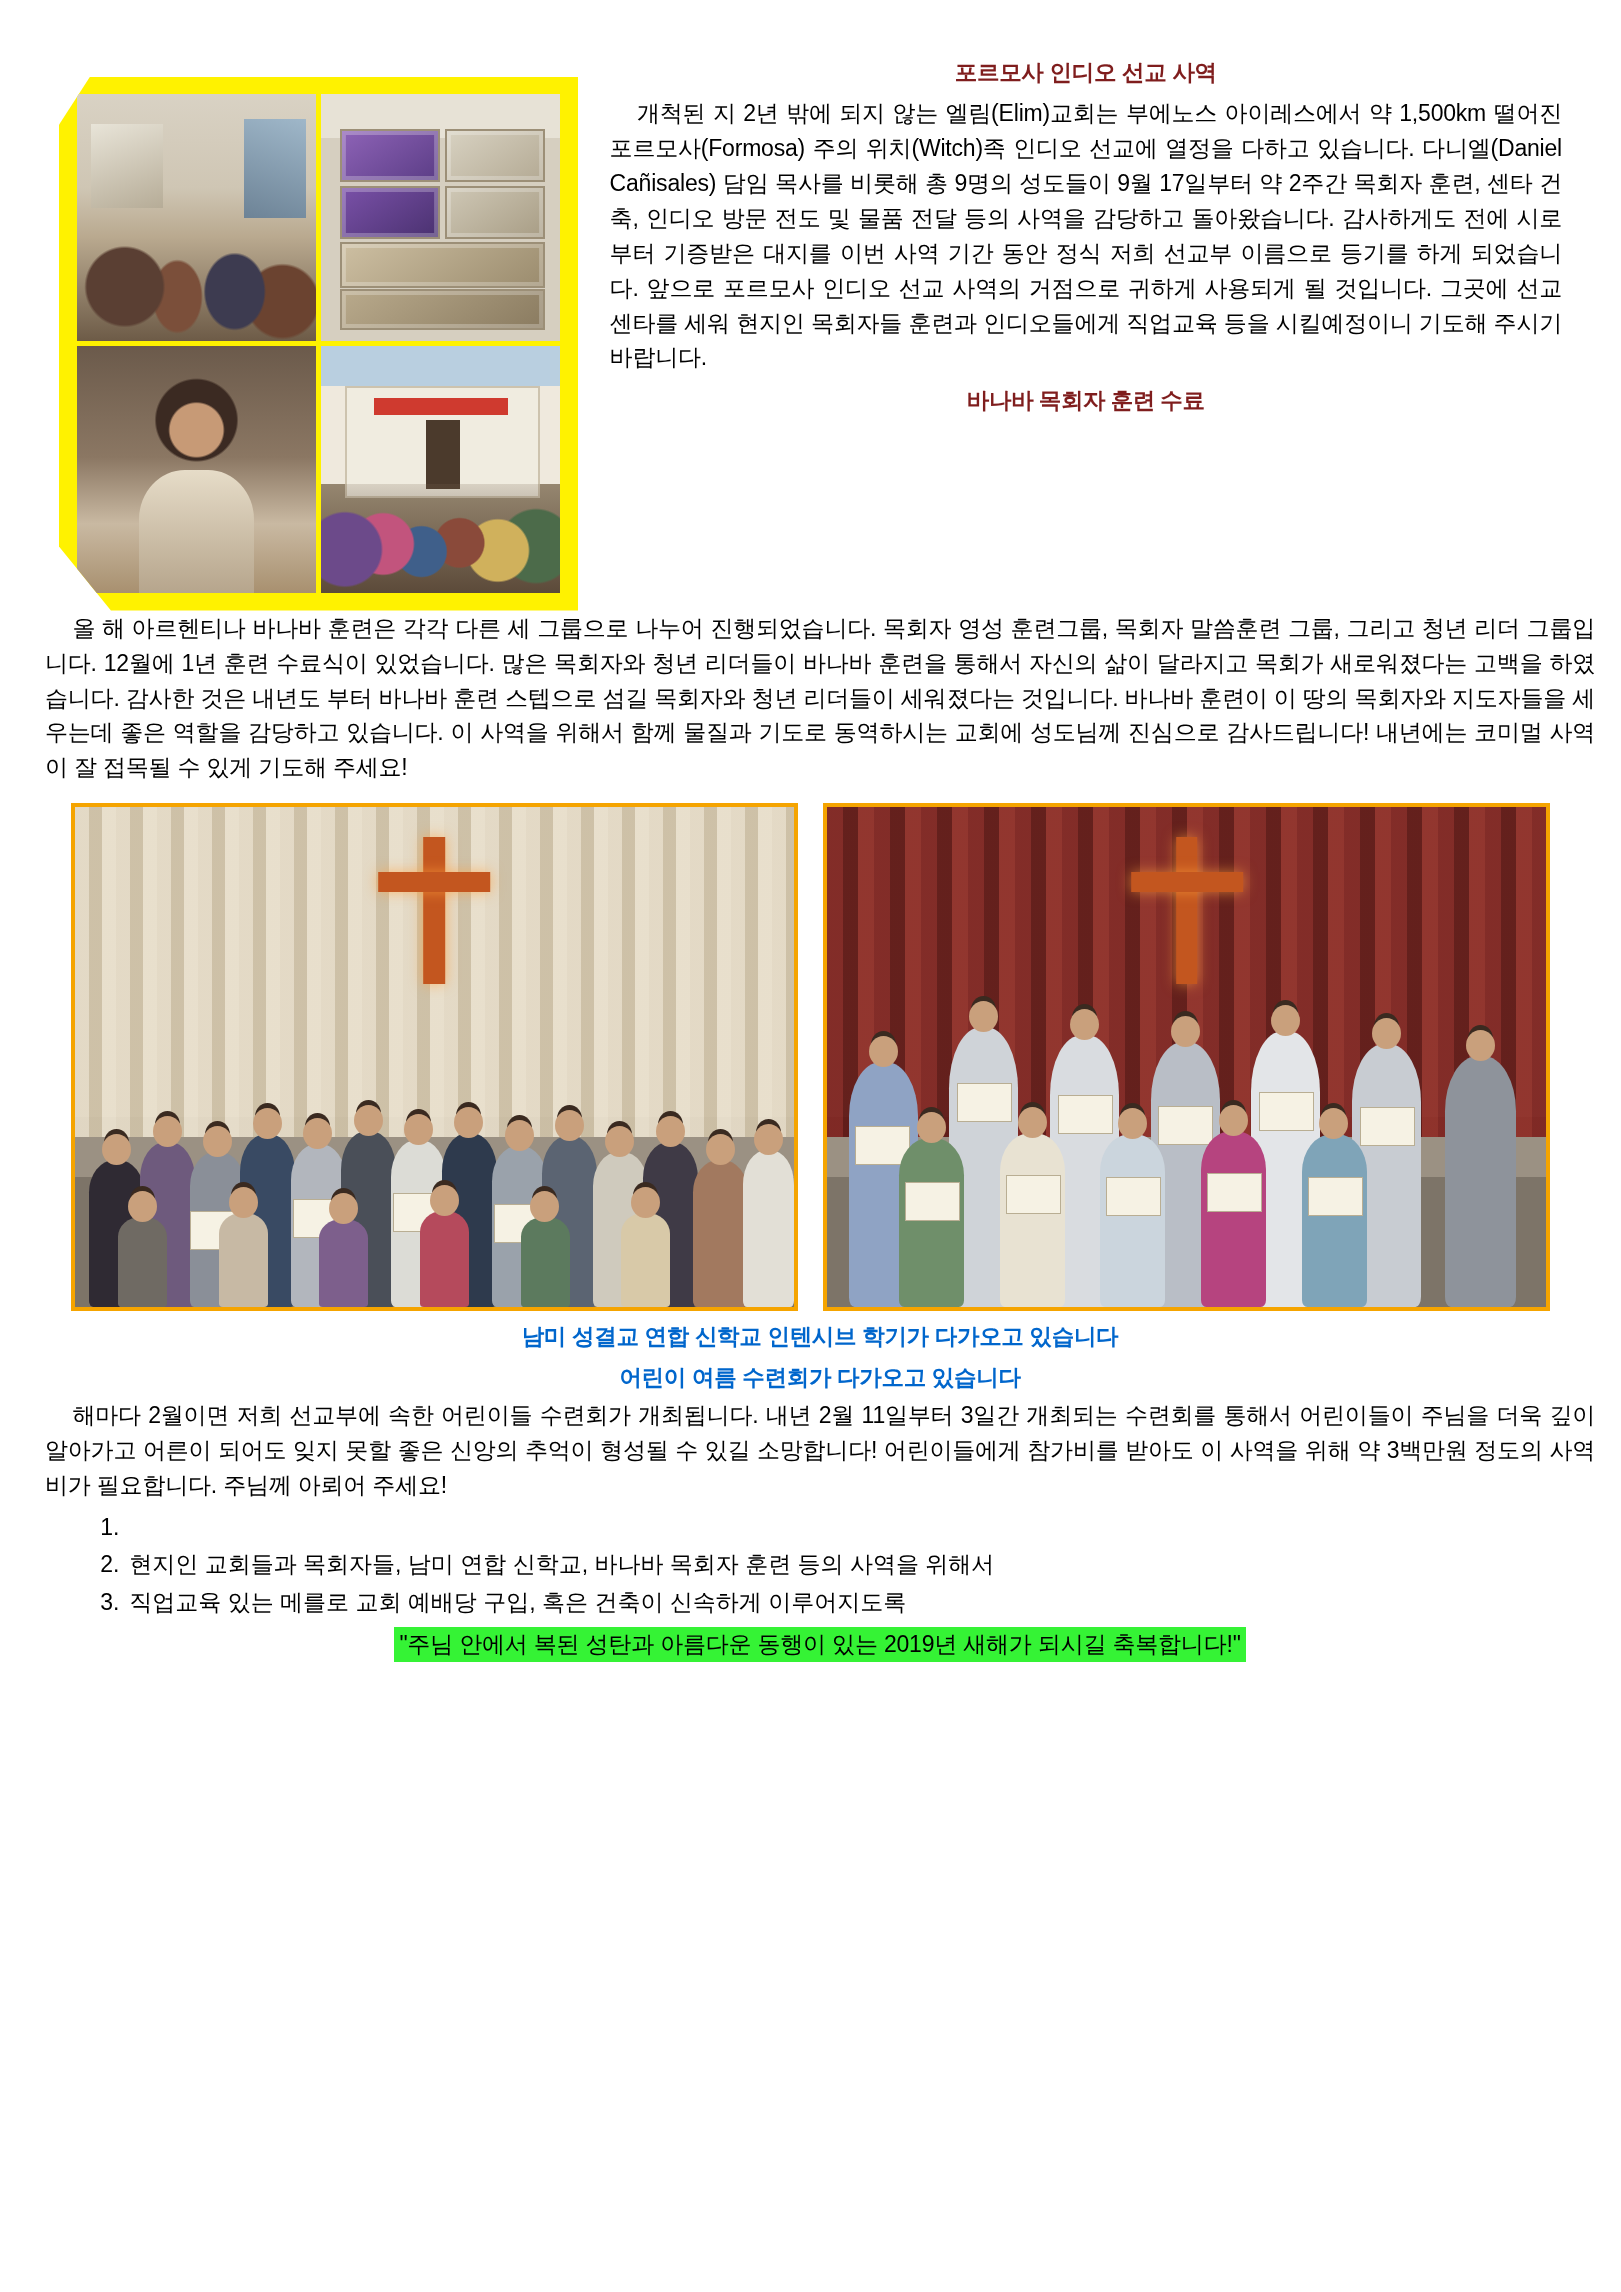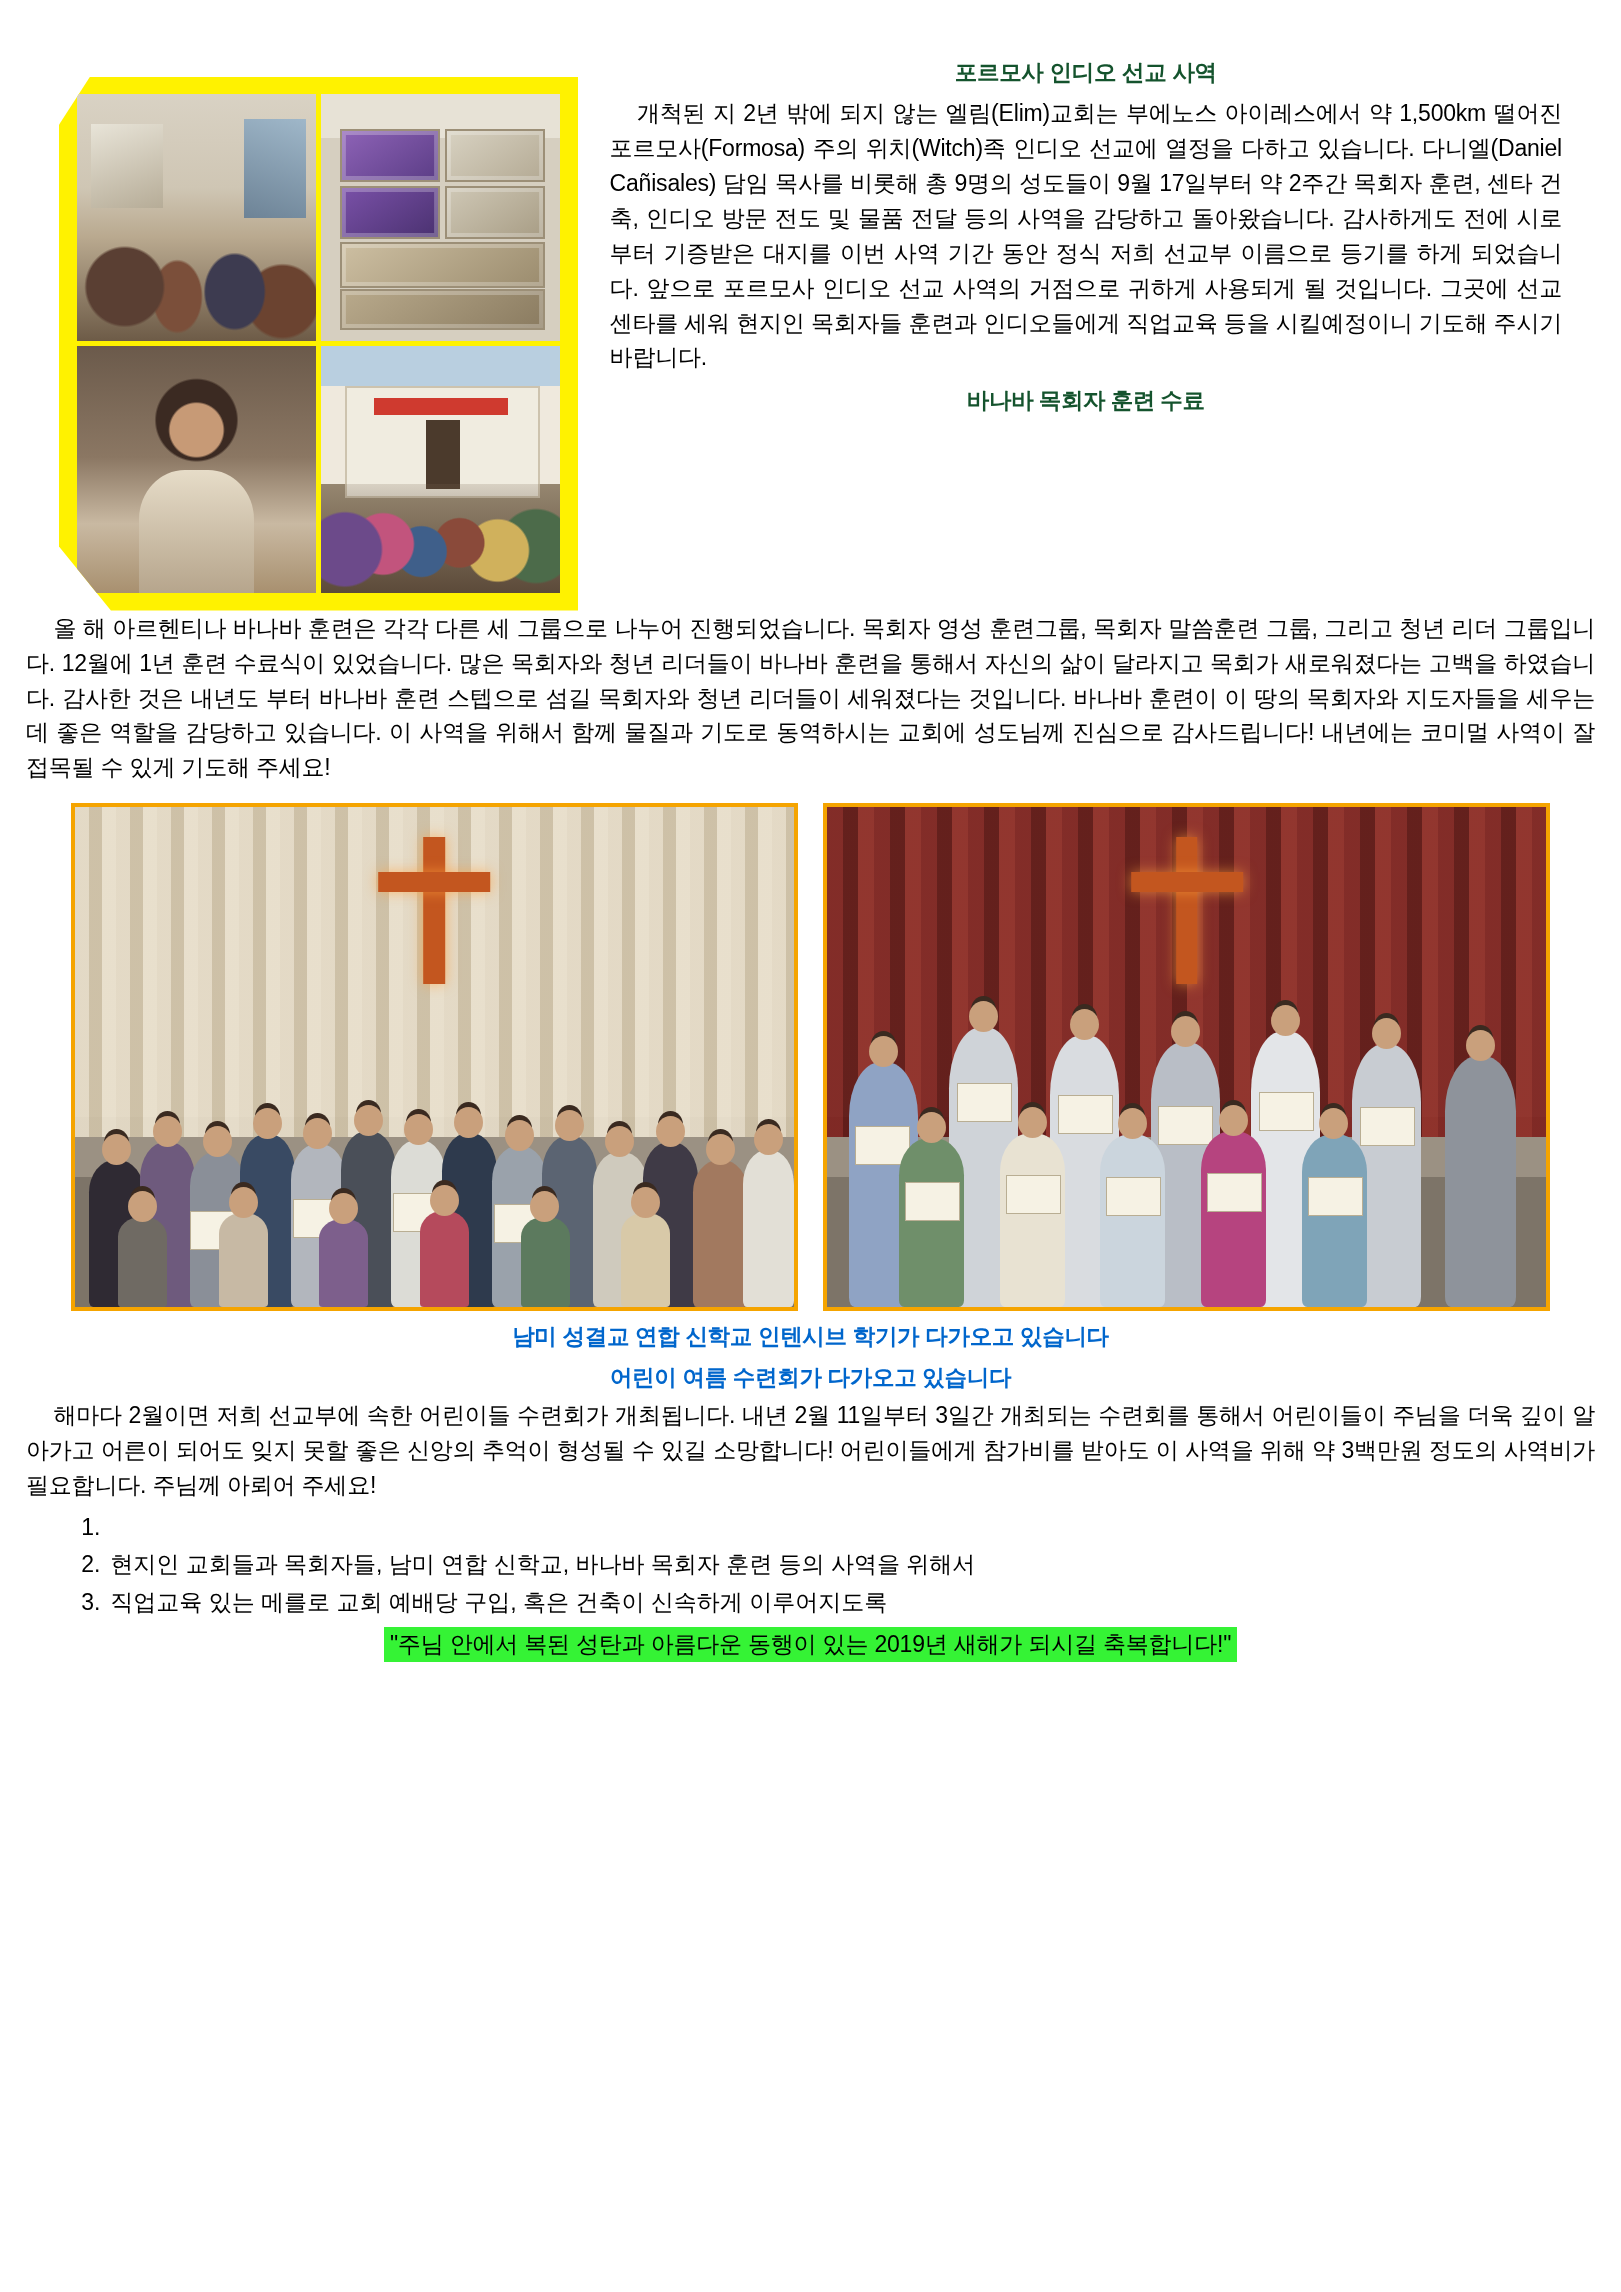--- a/index.html
+++ b/index.html
@@ -169,21 +169,21 @@
       linear-gradient(to bottom, rgba(120,100,80,.2), rgba(80,62,46,.85));
   }
 
   
   .heading {
     text-align: center;
     font-weight: bold;
     font-size: 22.5px;
     letter-spacing: -0.3px;
   }
-  .heading.red { color: #14532d; }
+  .heading.red { color: #7f1d1d; }
   .heading.blue { color: #0066cc; }
 
   .body-text {
     font-size: 23px;
     line-height: 1.52;
     text-align: justify;
     text-justify: inter-character;
     letter-spacing: -0.2px;
   }
   .indent { text-indent: 27.4px; }
@@ -192,20 +192,21 @@
     overflow: hidden;
   }
   .intro-text {
     margin-top: 7.8px;
   }
 
   .section {
     clear: both;
     padding: 0 26px;
     box-sizing: border-box;
+    margin-left: 19px;
   }
   .section .heading { margin: 9.8px 0 5.9px 0; }
 
   
   .photo-row {
     display: flex;
     gap: 25.5px;
     justify-content: center;
     margin: 17.6px 0 7.8px 0;
     padding: 0 71px;

